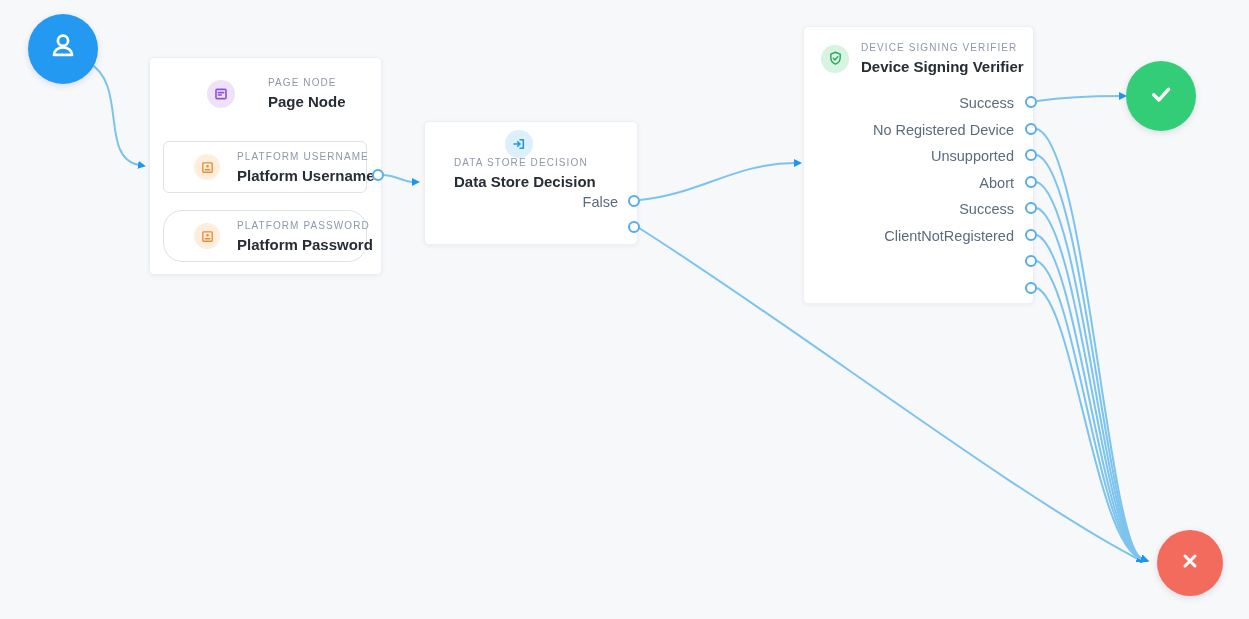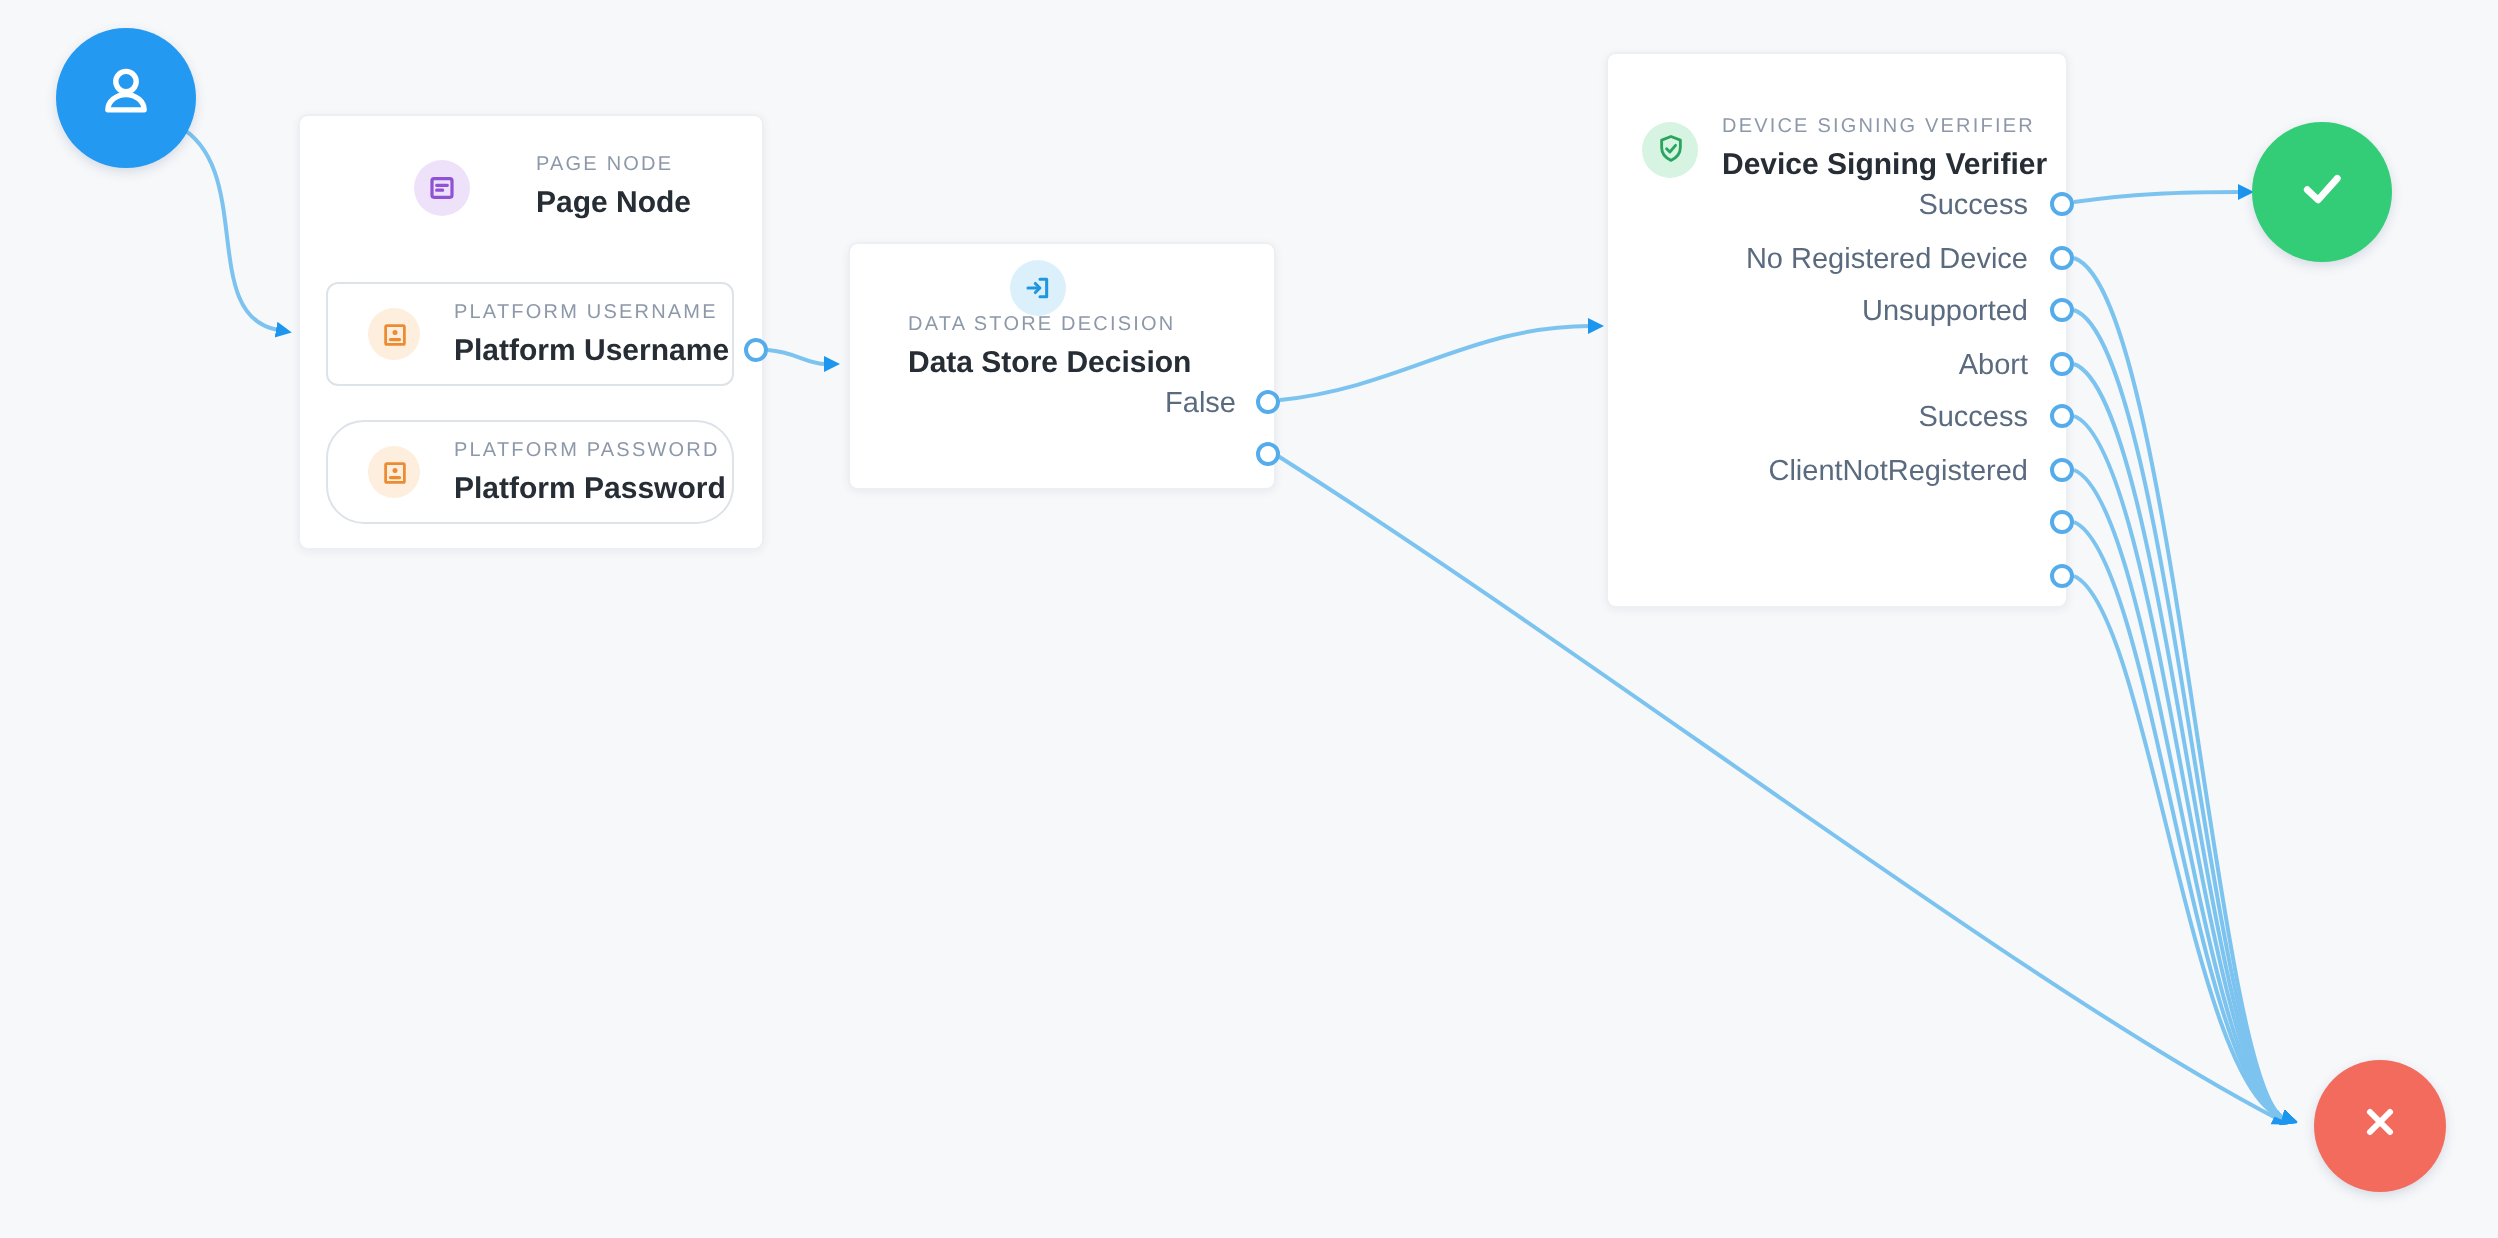--- a/index.html
+++ b/index.html
@@ -35,21 +35,21 @@
   .type-icon.small{width:26px;height:26px;}
   .hdr-text{margin-left:12px;line-height:1;}
   .type-label{
     font-size:10px;letter-spacing:1.1px;color:#8d98a9;font-weight:400;
     margin-bottom:6px;white-space:nowrap;
   }
   .node-title{font-size:15px;font-weight:700;color:#262d35;white-space:nowrap;}
   .subcard{
     position:absolute;left:13px;width:204px;height:52px;background:#fff;
     border:1px solid #dde3e9;border-radius:6px;display:flex;align-items:center;
-    padding-left:20px;box-sizing:border-box;cursor:pointer;
+    padding-left:30px;box-sizing:border-box;cursor:pointer;
   }
   .outcomes{position:absolute;right:0;left:0;}
   .outcome-row{
     height:26.5px;display:flex;align-items:center;justify-content:flex-end;
     padding-right:19px;font-size:14.5px;color:#5b6b7f;white-space:nowrap;padding-left:44px;
   }
   
   .port{
     position:absolute;width:8px;height:8px;border-radius:50%;
     background:#ffffff;border:2px solid #55acea;z-index:3;cursor:crosshair;
@@ -148,21 +148,21 @@
       </div>
     </div>
     <div class="outcomes" style="top:67px;">
       <div class="outcome-row">False</div>
     </div>
   </div>
   <div class="port" style="left:628px;top:195px;"></div>
   <div class="port" style="left:628px;top:221px;"></div>
 
   <div class="card" style="left:803px;top:26px;width:229px;height:276px;">
-    <div class="card-header" style="left:17px;top:32px;">
+    <div class="card-header" style="left:17px;top:16px;">
       <div class="type-icon big" style="background:#d7f3e2;">
         <svg width="17" height="17" viewBox="0 0 24 24" fill="none" stroke="#2aa55f" stroke-width="2" stroke-linecap="round" stroke-linejoin="round">
           <path d="M12,3.2 l6.6,2.5 v5.3 c0,4.5 -2.9,7.4 -6.6,9 c-3.7,-1.6 -6.6,-4.5 -6.6,-9 v-5.3 z"></path>
           <path d="M8.9,11.8 L11.2,14.1 L15.2,9.4"></path>
         </svg>
       </div>
       <div class="hdr-text">
         <div class="type-label">DEVICE SIGNING VERIFIER</div>
         <div class="node-title">Device Signing Verifier</div>
       </div>

